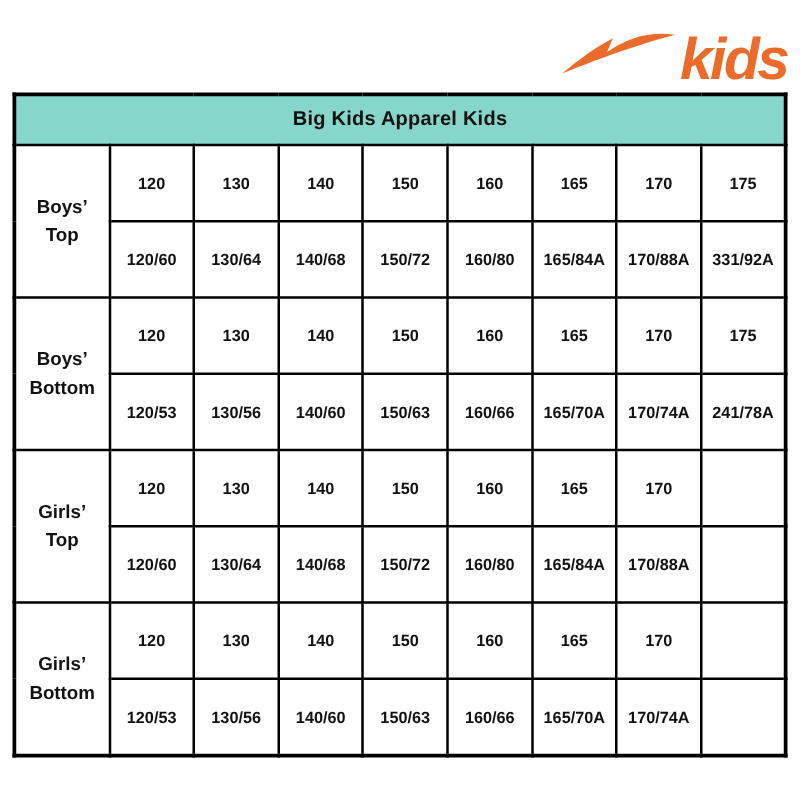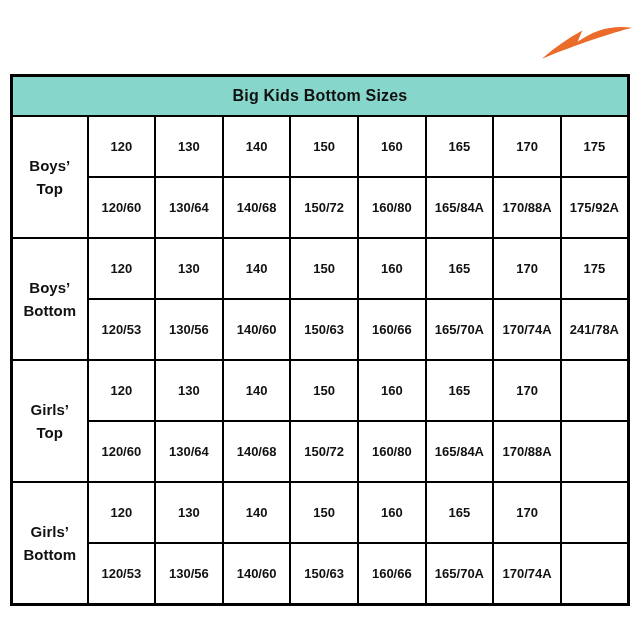--- a/index.html
+++ b/index.html
@@ -36,37 +36,38 @@
 <body>
 
 <div class="logo">
   <svg width="94" height="46" viewBox="0 0 100 48" xmlns="http://www.w3.org/2000/svg" aria-hidden="true">
     <path fill="#EB6B2A" d="M2,45
       C16,33 30,23 45,15
       L40,27
       C58,14 77,9 98,12
       C78,17 38,30 2,45 Z"></path>
   </svg>
+  <span class="logo-text" style="color: rgb(235, 107, 42);">kids</span>
 </div>
 
 <table class="size-chart">
   <colgroup>
     <col class="label-col">
     <col>
       <col>
       <col>
       <col>
       <col>
       <col>
       <col>
       <col>
   </colgroup>
   <thead>
     <tr>
-      <th class="chart-title" colspan="9" style="background: rgb(134, 214, 203);">Big Kids Bottom Sizes</th>
+      <th class="chart-title" colspan="9" style="background: rgb(134, 214, 203);">Big Kids Apparel Kids</th>
     </tr>
   </thead>
   <tbody>
 
     <tr>
       <td class="group-label" rowspan="2">
         <span>Boys’</span><br>
         <span>Top</span>
       </td>
       <td>120</td>
@@ -79,21 +80,21 @@
       <td>175</td>
     </tr>
     <tr>
       <td>120/60</td>
       <td>130/64</td>
       <td>140/68</td>
       <td>150/72</td>
       <td>160/80</td>
       <td>165/84A</td>
       <td>170/88A</td>
-      <td>175/92A</td>
+      <td>331/92A</td>
     </tr>
 
     <tr>
       <td class="group-label" rowspan="2">
         <span>Boys’</span><br>
         <span>Bottom</span>
       </td>
       <td>120</td>
       <td>130</td>
       <td>140</td>

